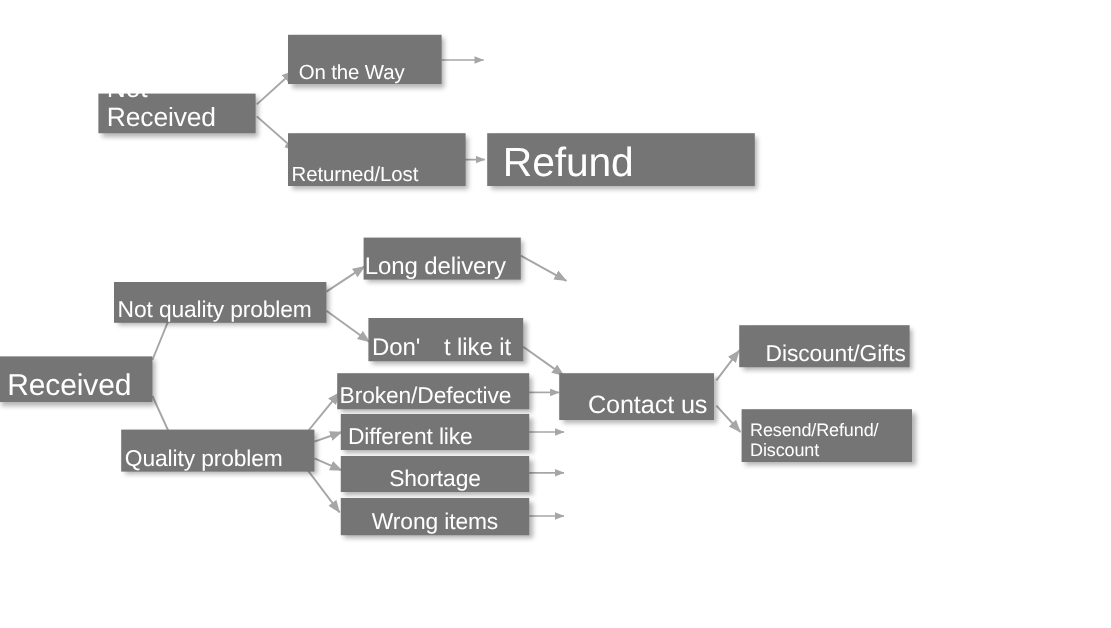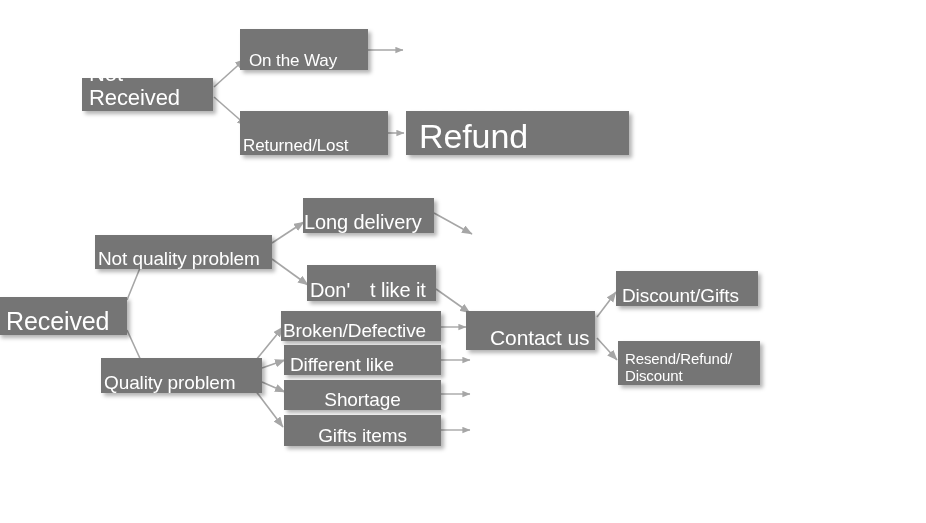--- a/index.html
+++ b/index.html
@@ -138,28 +138,28 @@
 
   <div class="box left" style="left:284px; top:345px; width:157px; height:30px; padding-left:6px; font-size:19px;">
     <span class="lbl">Different like</span>
   </div>
 
   <div class="box center" style="left:284px; top:380px; width:157px; height:30px; font-size:19px;">
     <span class="lbl">Shortage</span>
   </div>
 
   <div class="box center" style="left:284px; top:415px; width:157px; height:31px; font-size:19px;">
-    <span class="lbl">Gifts items</span>
+    <span class="lbl">Wrong items</span>
   </div>
 
   <div class="box left" style="left:466px; top:311px; width:129px; height:39px; padding-left:24px; font-size:21px;">
     <span class="lbl">Contact us</span>
   </div>
 
-  <div class="box left" style="left:616px; top:271px; width:142px; height:35px; padding-left:6px; font-size:19px;">
+  <div class="box left" style="left:616px; top:271px; width:142px; height:35px; padding-left:22px; font-size:19px;">
     <span class="lbl">Discount/Gifts</span>
   </div>
 
   <div class="box left" style="left:618px; top:341px; width:142px; height:44px; padding-left:7px; font-size:15px;">
     <span class="lbl">Resend/Refund/
 Discount</span>
   </div>
 
 </div>
 

